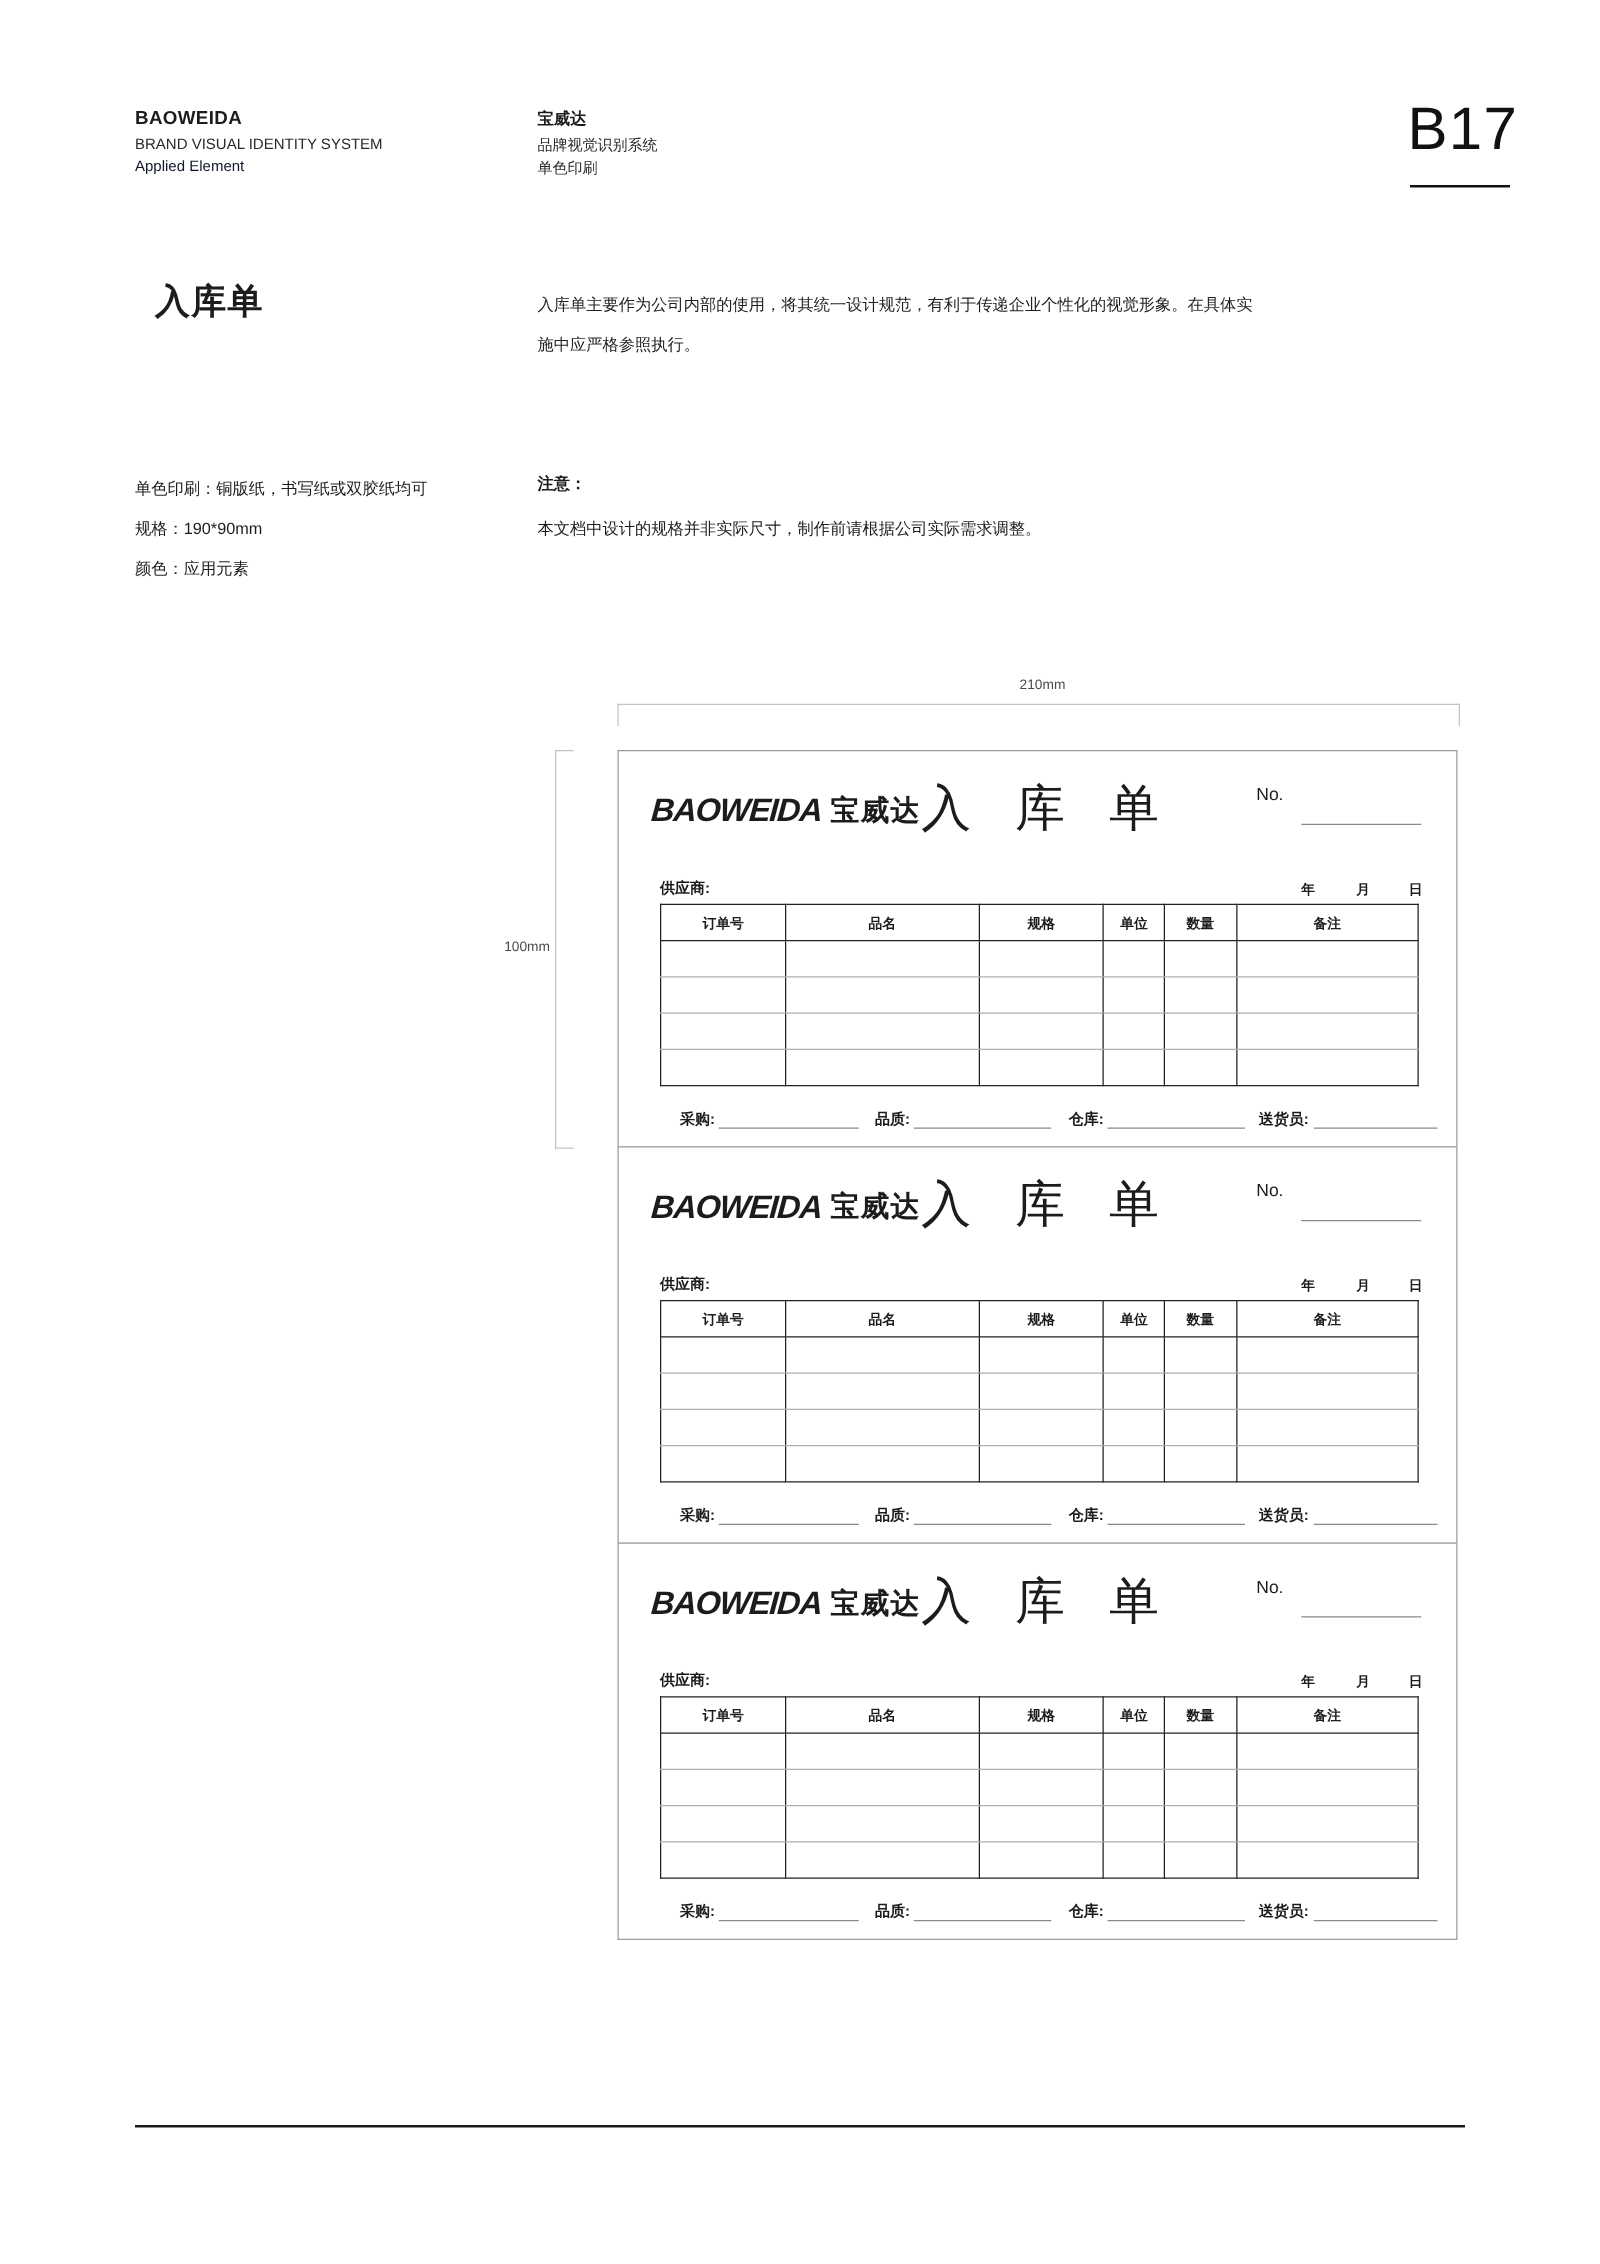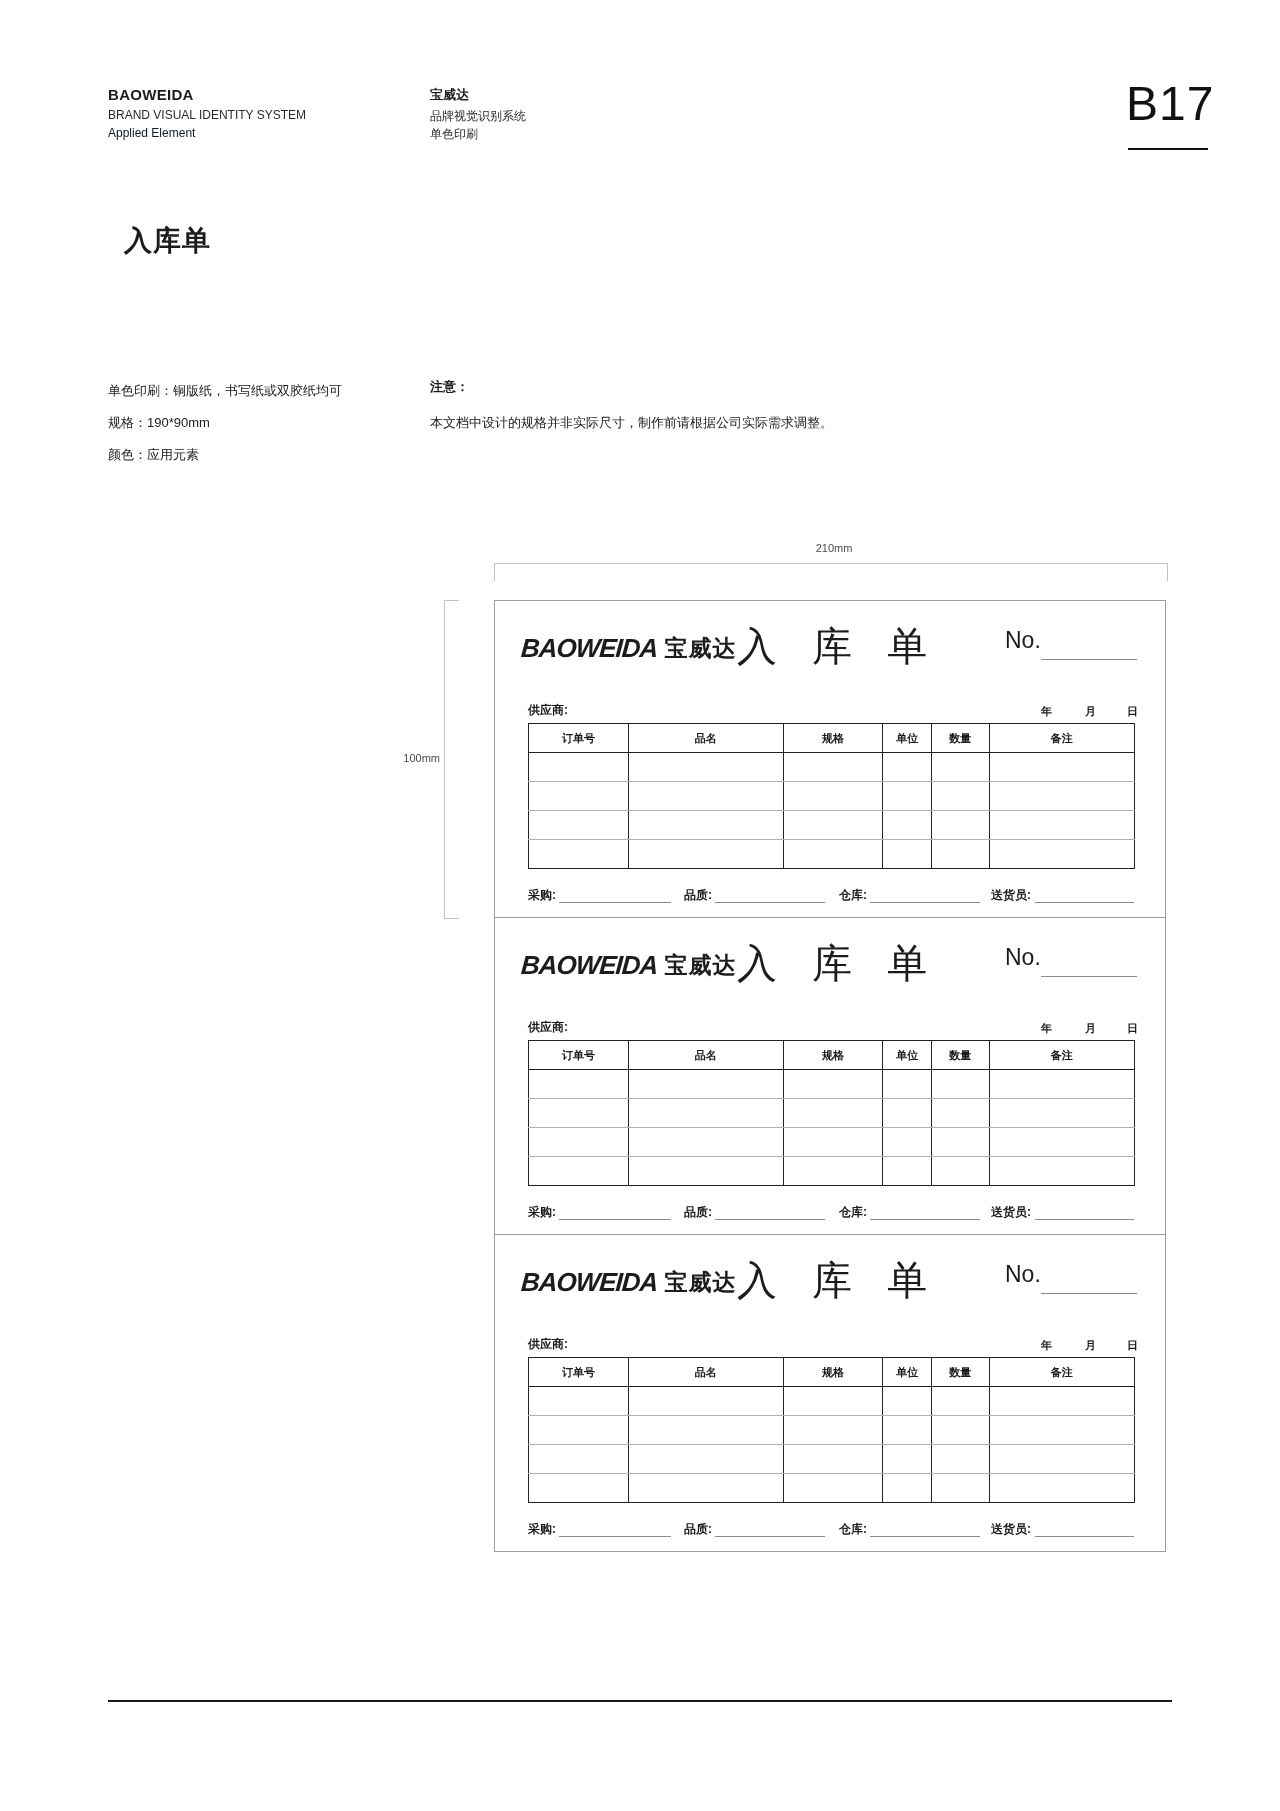--- a/index.html
+++ b/index.html
@@ -37,36 +37,36 @@
 
   
   .form-stack{left:494px;top:600px;width:672px;height:951px;}
   .form{position:relative;width:670px;height:316px;border:1px solid #9c9c9c;margin-top:-1px;background:#fff;}
   .form:first-child{margin-top:0;}
 
   .f-logo{position:absolute;left:26px;top:30px;height:34px;display:flex;align-items:center;white-space:nowrap;}
   .f-logo-en{font-size:26px;font-weight:900;font-style:italic;letter-spacing:-1px;transform:skewX(-4deg);}
   .f-logo-cn{font-size:23px;font-weight:900;margin-left:7px;letter-spacing:1px;}
   .f-title{position:absolute;left:50%;top:18px;transform:translateX(-46%);font-size:40px;font-weight:500;letter-spacing:12px;white-space:nowrap;}
-  .f-no{position:absolute;left:510px;top:26px;font-size:23px;}
+  .f-no{position:absolute;left:510px;top:26px;font-size:14px;}
   .f-no-line{position:absolute;left:546px;top:58px;width:96px;height:1px;background:#8a8a8a;}
   .f-supplier{position:absolute;left:33px;top:101px;font-size:12px;font-weight:bold;}
   .f-date{position:absolute;top:103px;font-size:11px;font-weight:bold;}
   .f-date-y{left:546px;}
   .f-date-m{left:590px;}
   .f-date-d{left:632px;}
 
   .f-table{position:absolute;left:33px;top:122px;width:607px;border-collapse:collapse;table-layout:fixed;}
   .f-table th{height:28px;font-size:11px;font-weight:bold;text-align:center;
     border:1px solid #222;border-bottom:1.5px solid #222;padding:0;}
   .f-table td{height:28px;border-left:1px solid #222;border-right:1px solid #222;border-bottom:1px solid #b0b0b0;padding:0;}
   .f-table tr:last-child td{border-bottom:1.5px solid #222;}
   .f-table{border:1.5px solid #222;}
 
-  .f-foot{position:absolute;left:0;top:284px;width:670px;height:24px;font-size:12px;font-weight:bold;}
+  .f-foot{position:absolute;left:16px;top:284px;width:670px;height:24px;font-size:12px;font-weight:bold;}
   .f-foot span{position:absolute;top:2px;}
   .f-foot .ul{position:absolute;top:17px;height:1px;background:#8a8a8a;}
   .fl-1{left:33px;} .ul-1{left:64px;width:112px;}
   .fl-2{left:189px;} .ul-2{left:220px;width:110px;}
   .fl-3{left:344px;} .ul-3{left:375px;width:110px;}
   .fl-4{left:496px;} .ul-4{left:540px;width:99px;}
 
   
   .bottom-rule{left:108px;top:1700px;width:1064px;height:2px;background:#1a1a1a;}
 </style>
@@ -78,20 +78,21 @@
   <div class="abs hdr-brand-en">BAOWEIDA</div>
   <div class="abs hdr-sub1-en">BRAND VISUAL IDENTITY SYSTEM</div>
   <div class="abs hdr-sub2-en">Applied Element</div>
   <div class="abs hdr-brand-cn">宝威达</div>
   <div class="abs hdr-sub1-cn">品牌视觉识别系统</div>
   <div class="abs hdr-sub2-cn">单色印刷</div>
   <div class="abs page-code">B17</div>
   <div class="abs page-code-rule"></div>
 
   <div class="abs sec-title">入库单</div>
+  <div class="abs sec-desc">入库单主要作为公司内部的使用，将其统一设计规范，有利于传递企业个性化的视觉形象。在具体实施中应严格参照执行。</div>
   <div class="abs spec-1">单色印刷：铜版纸，书写纸或双胶纸均可</div>
   <div class="abs spec-2">规格：190*90mm</div>
   <div class="abs spec-3">颜色：应用元素</div>
   <div class="abs note-label">注意：</div>
   <div class="abs note-text">本文档中设计的规格并非实际尺寸，制作前请根据公司实际需求调整。</div>
 
   <div class="abs dim-text dim-w-label">210mm</div>
   <div class="abs dim-w-bracket"></div>
   <div class="abs dim-text dim-h-label">100mm</div>
   <div class="abs dim-h-bracket"></div>

